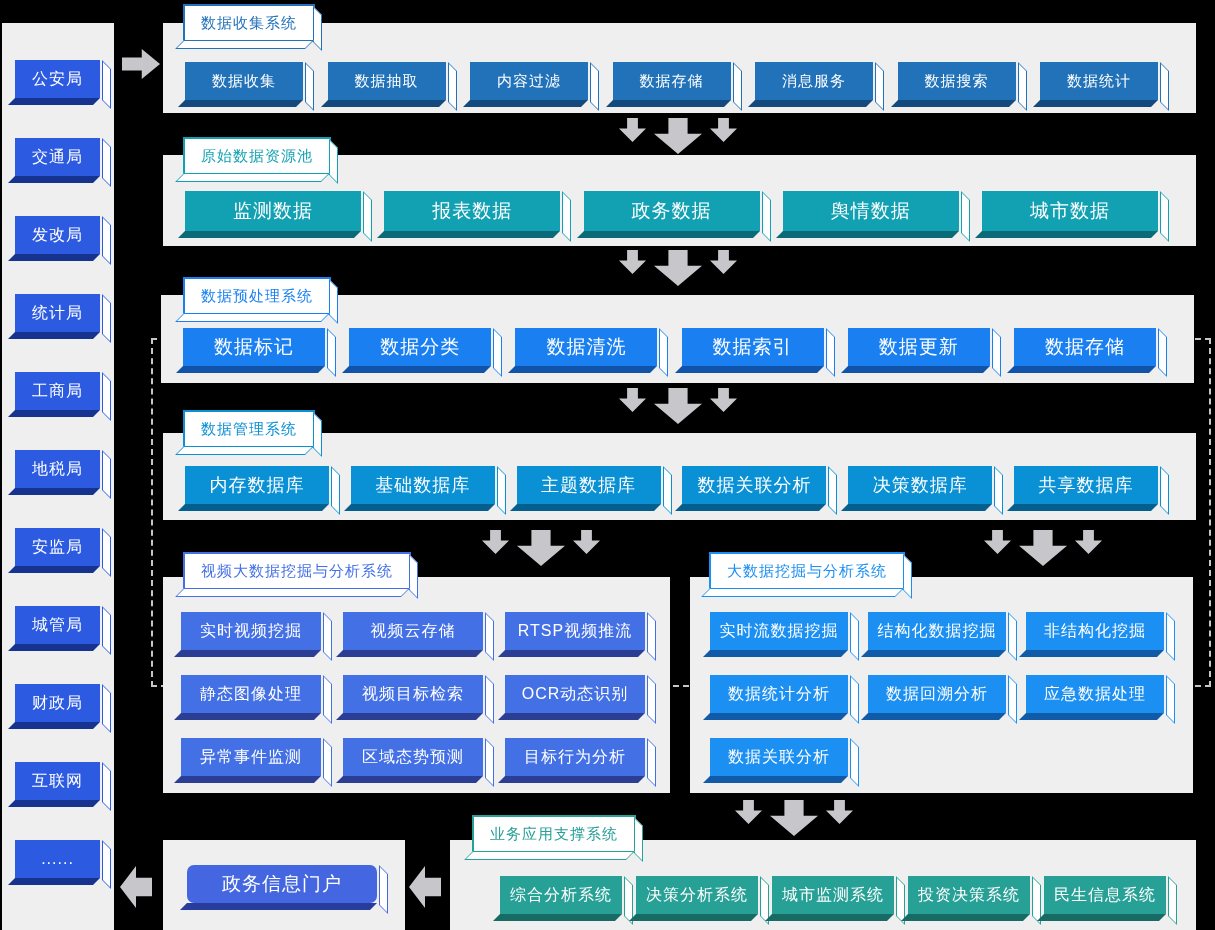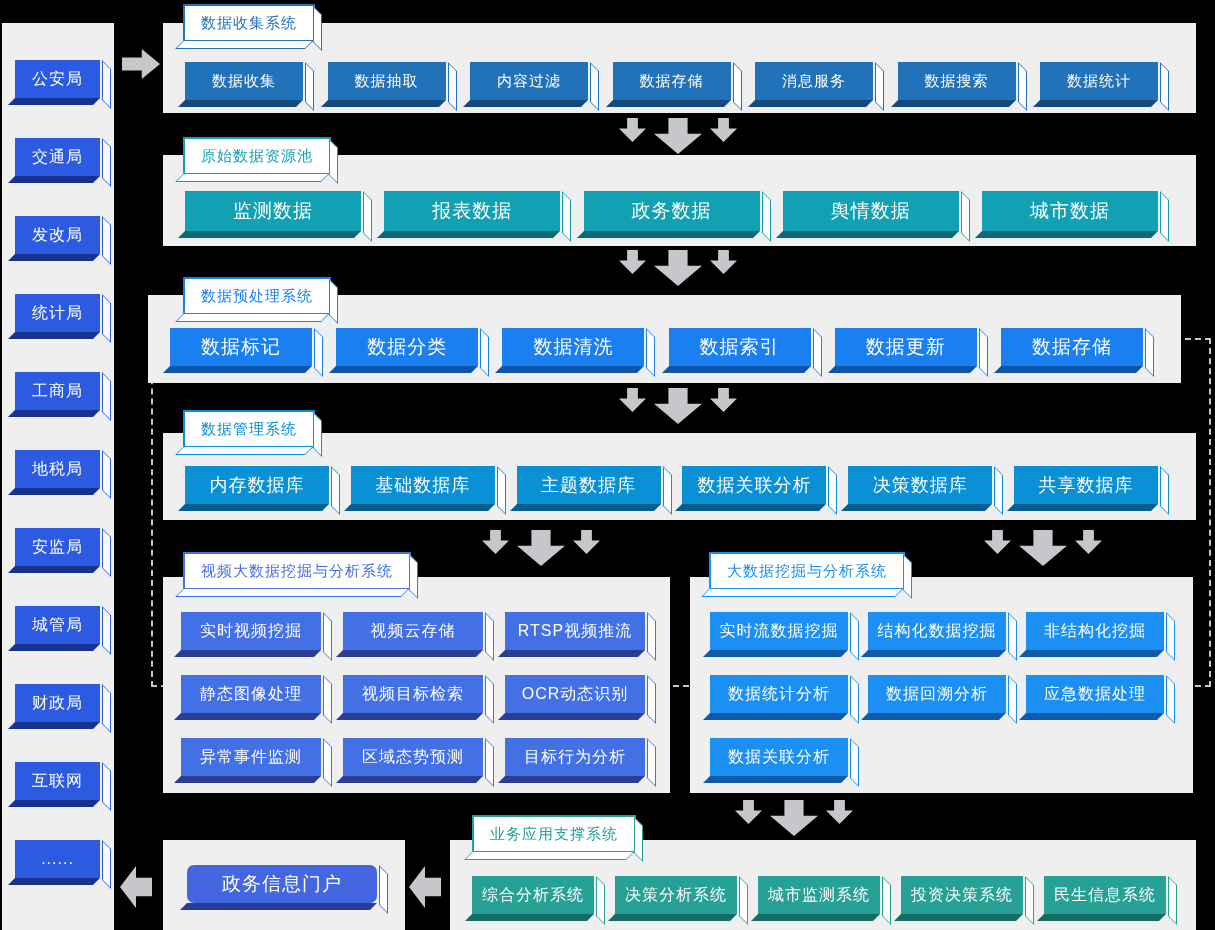--- a/index.html
+++ b/index.html
@@ -127,21 +127,21 @@
   </div>
 </div>
 <div class="label s-raw" style="left:183px; top:137px;">原始数据资源池</div>
 
 <div class="arrows" style="left:619px; top:250px;">
   <div class="arr-s"></div>
   <div class="arr-b"></div>
   <div class="arr-s"></div>
 </div>
 
-<div class="panel p3 s-pre" style="left:148px; top:295px; width:1033px; height:88px;">
+<div class="panel p3 s-pre" style="left:161px; top:295px; width:1033px; height:88px;">
   <div class="row">
     <div class="node">数据标记</div>
     <div class="node">数据分类</div>
     <div class="node">数据清洗</div>
     <div class="node">数据索引</div>
     <div class="node">数据更新</div>
     <div class="node">数据存储</div>
   </div>
 </div>
 <div class="label s-pre" style="left:183px; top:277px;">数据预处理系统</div>
@@ -202,21 +202,21 @@
   </div>
 </div>
 <div class="label s-big" style="left:709px; top:552px;">大数据挖掘与分析系统</div>
 
 <div class="arrows" style="left:735px; top:800px;">
   <div class="arr-s"></div>
   <div class="arr-b"></div>
   <div class="arr-s"></div>
 </div>
 
-<div class="panel p6 s-biz" style="left:450px; top:840px; width:746px; height:90px;">
+<div class="panel p6 s-biz" style="left:450px; top:840px; width:746px; height:90px;padding-left:28px;">
   <div class="row">
     <div class="node">综合分析系统</div>
     <div class="node">决策分析系统</div>
     <div class="node">城市监测系统</div>
     <div class="node">投资决策系统</div>
     <div class="node">民生信息系统</div>
   </div>
 </div>
 <div class="label s-biz" style="left:472px; top:815px;">业务应用支撑系统</div>
 

